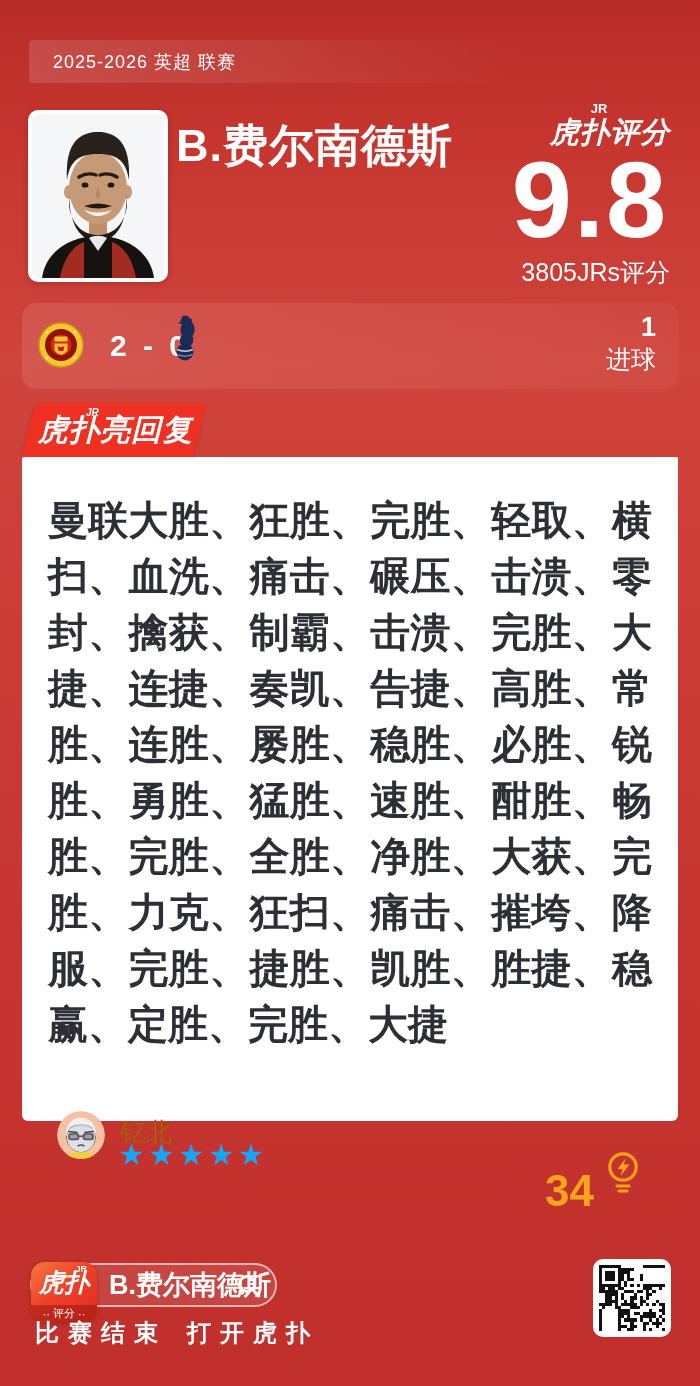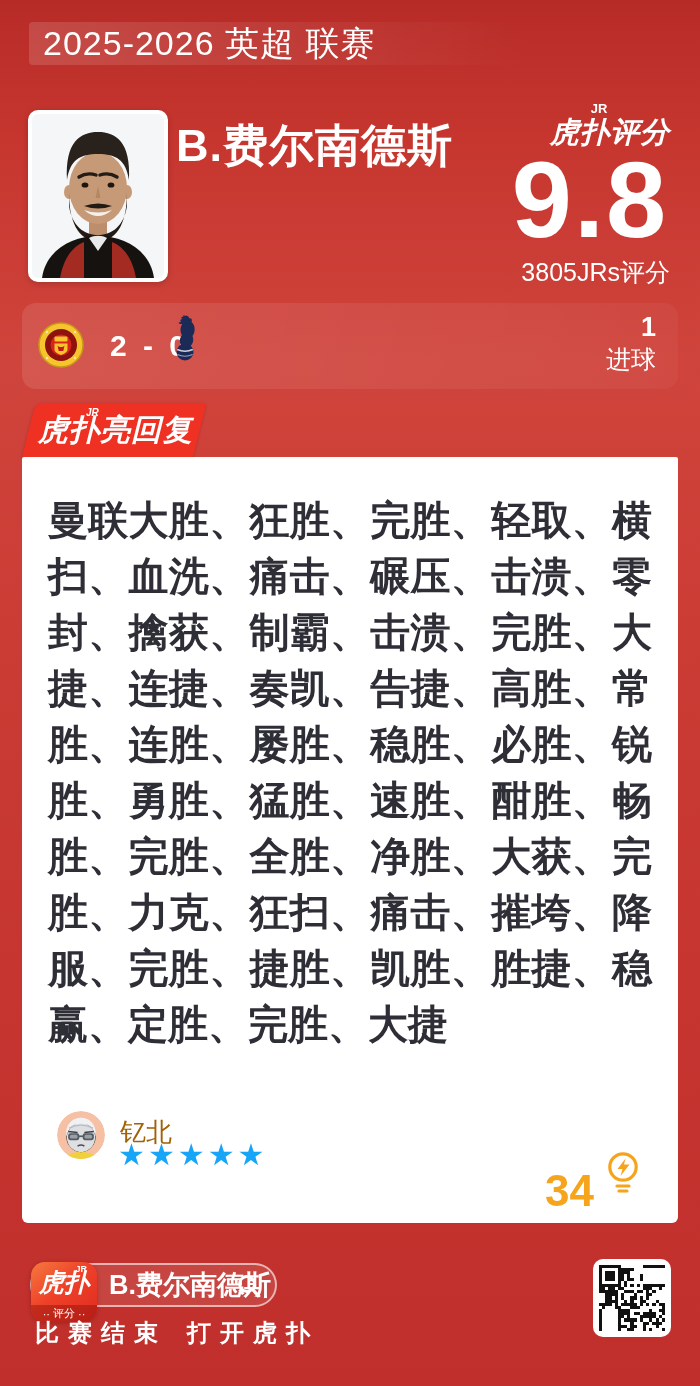--- a/index.html
+++ b/index.html
@@ -9,24 +9,24 @@
     background:#7a1a16;
   }
   .stage {
     position:relative; width:700px; height:1386px; overflow:hidden;
     background:linear-gradient(180deg,#b72b27 0%,#c6362f 10%,#cf443c 26%,#cb3c35 45%,#c63530 70%,#c02f2b 100%);
   }
   .abs { position:absolute; }
 
   
   .league-bar {
-    left:29px; top:22px; width:500px; height:43px; border-radius:4px;
+    left:29px; top:40px; width:500px; height:43px; border-radius:4px;
     background:linear-gradient(90deg,rgba(255,255,255,.14),rgba(255,255,255,0));
-    display:flex; align-items:center; padding-left:14px;
-    color:#fff; font-size:34px; letter-spacing:1px;
+    display:flex; align-items:center; padding-left:24px;
+    color:#fff; font-size:18px; letter-spacing:1px;
   }
 
   
   .photo-card {
     left:28px; top:110px; width:140px; height:172px;
     background:#fff; border:4px solid #fff; border-radius:10px; overflow:hidden;
     box-shadow:0 2px 6px rgba(0,0,0,.18);
   }
   .photo-card svg { display:block; width:100%; height:100%; }
   .player-name { left:176px; top:116px; color:#fff; font-size:45px; font-weight:700; letter-spacing:1px; }
@@ -58,21 +58,21 @@
     box-shadow:0 1px 3px rgba(90,0,0,.25);
   }
   .banner-text {
     position:absolute; left:16px; top:0; line-height:54px;
     color:#fff; font-size:30px; font-weight:800; font-style:italic; letter-spacing:1px;
   }
   .banner .jr-sup2 { position:absolute; top:4px; left:64px; font-size:10px; font-weight:700; color:#fff; }
 
   
   .card {
-    left:22px; top:457px; width:656px; height:766px;
+    left:22px; top:457px; width:656px; height:664px;
     background:#fff; border-radius:2px 2px 6px 6px;
   }
   .comment {
     position:absolute; left:26px; right:26px; top:35px;
     font-size:40px; line-height:56px; font-weight:700; color:#2e2e36;
     text-align:justify; text-justify:inter-ideograph;
   }
   .avatar { left:35px; top:654px; width:48px; height:48px; border-radius:50%; overflow:hidden; }
   .avatar svg { display:block; width:100%; height:100%; }
   .username { left:98px; top:658px; font-size:26px; color:#a16207; }

